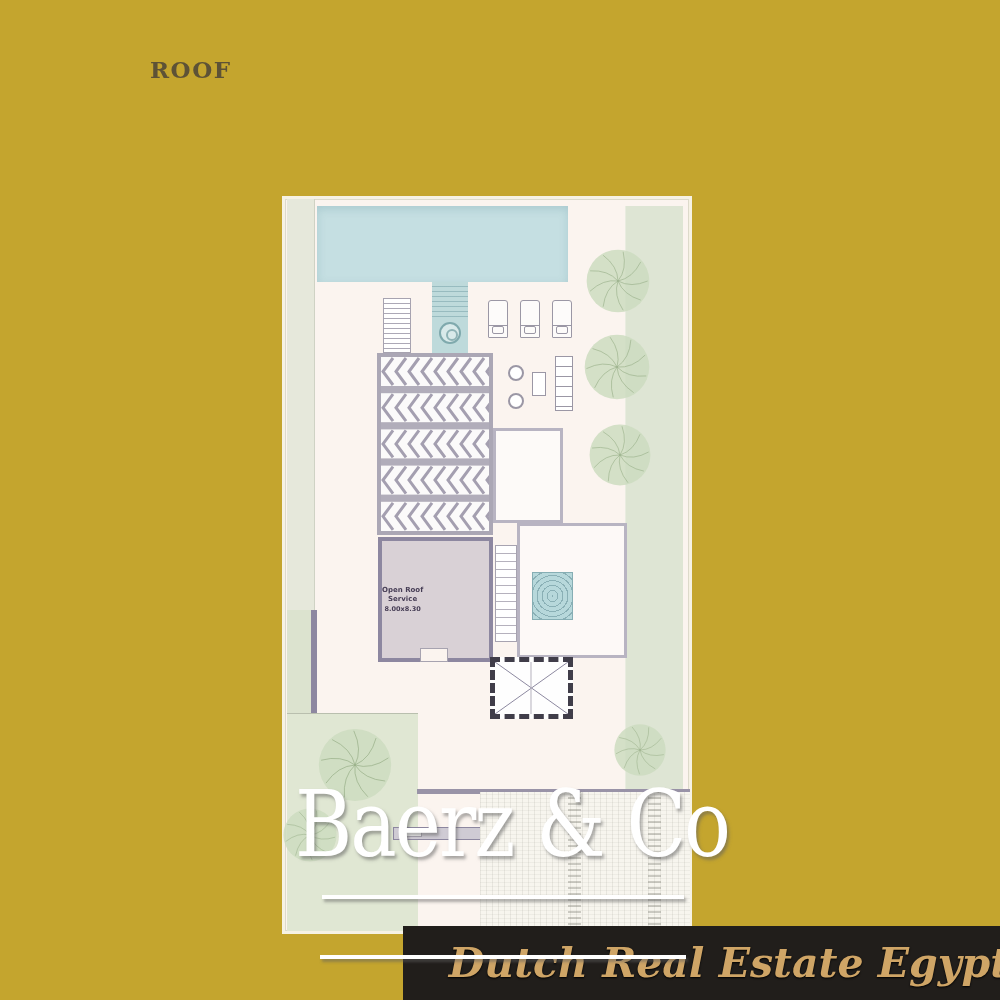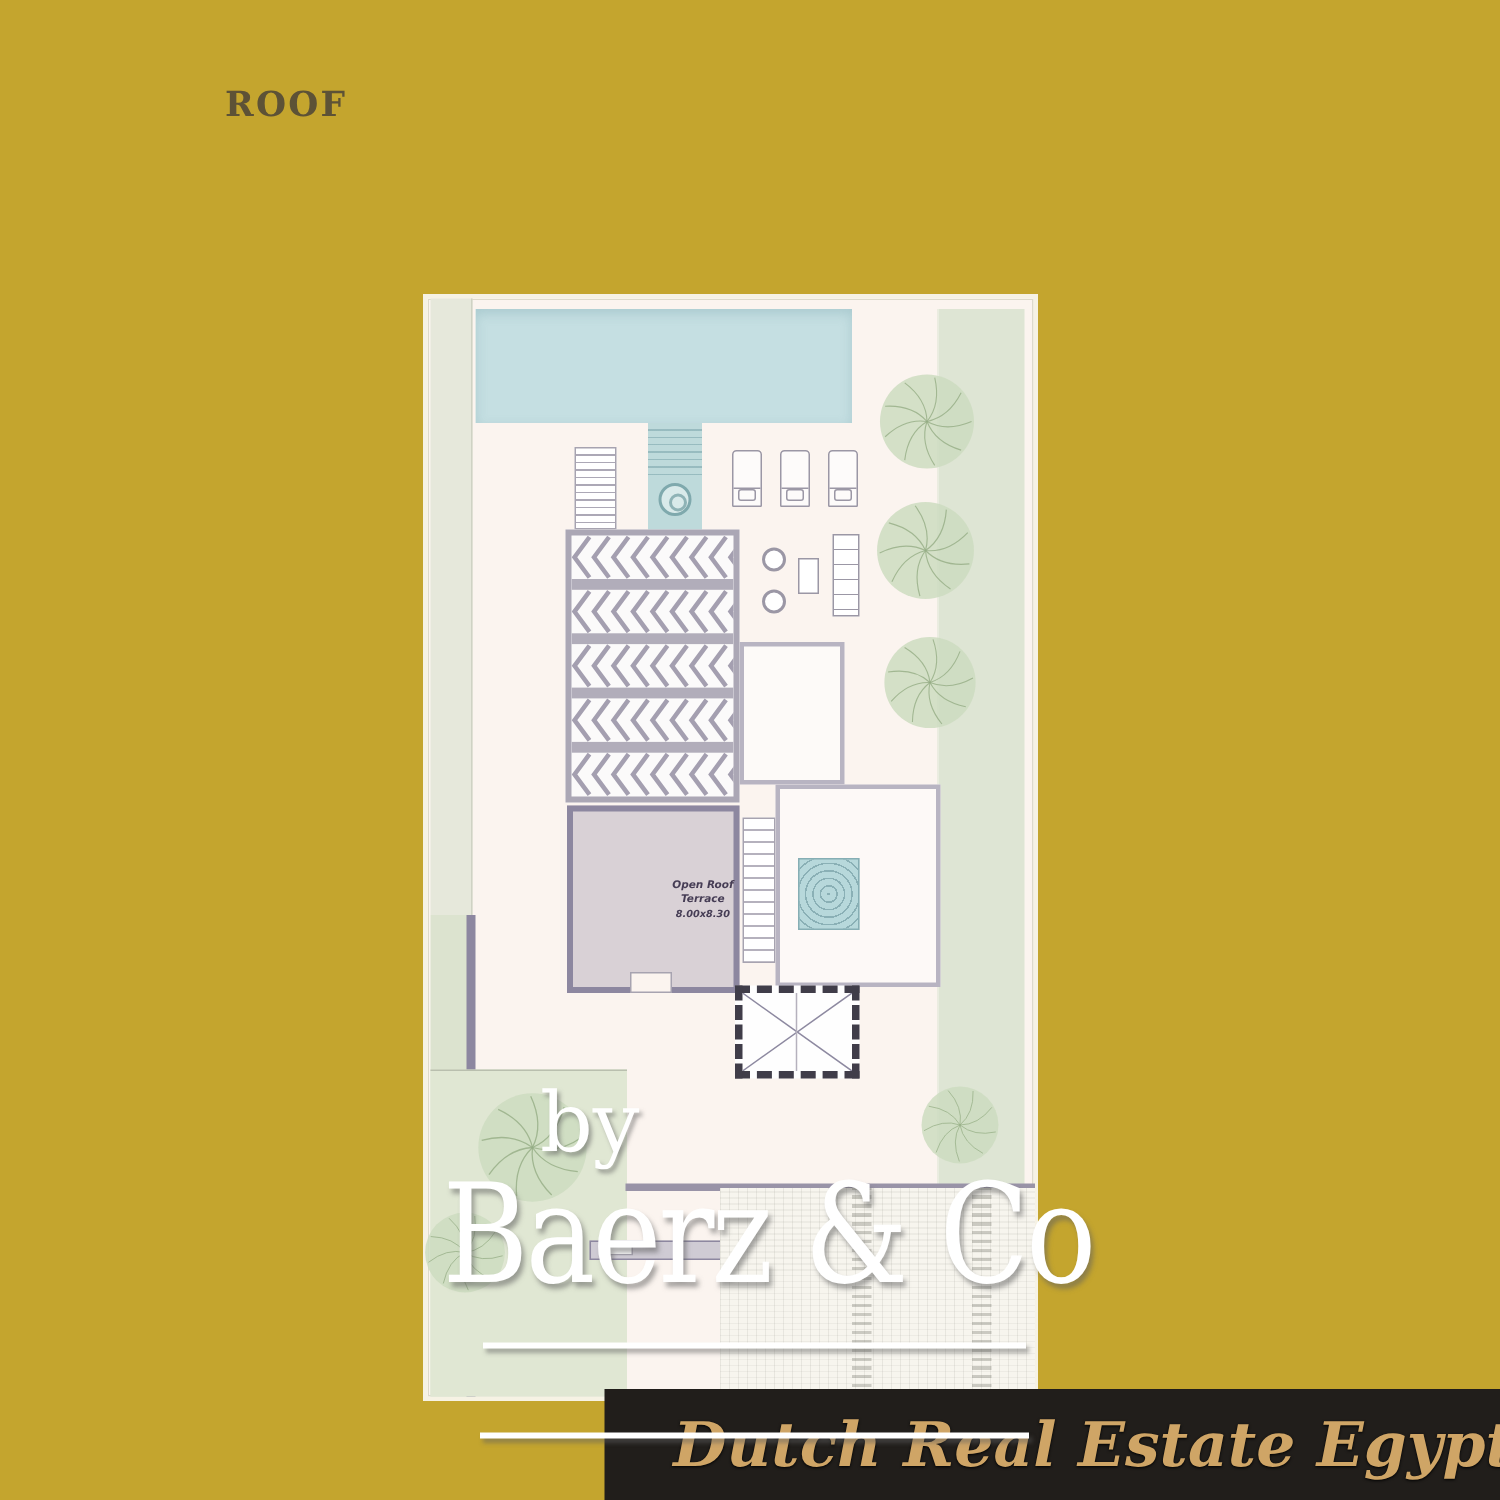--- a/index.html
+++ b/index.html
@@ -45,21 +45,21 @@
   .stairs-mid{left:210px;top:346px;width:22px;height:97px;
     background-image:repeating-linear-gradient(180deg,transparent 0 7px,#b5b1bd 7px 8px);}
   
   .chev-block{left:92px;top:154px;width:116px;height:182px;border:4px solid #aba7b5;background:#fbfafa;}
   
   .outline-a{left:208px;top:229px;width:70px;height:95px;border:3px solid #b8b4c2;background:rgba(255,255,255,.55);}
   .outline-b{left:232px;top:324px;width:110px;height:135px;border:3px solid #b8b4c2;background:#fdf9f7;}
   .skylight{left:247px;top:373px;width:41px;height:48px;border:1px solid #86aeb4;background:var(--skylight,#b7d8db);
     background-image:repeating-radial-gradient(circle at 50% 50%,rgba(70,115,125,.4) 0 1px,transparent 1px 5px);}
   .room{border:4px solid var(--wall,#8d87a0);background:var(--room-fill,#d9d1d6);
-    display:flex;align-items:center;justify-content:flex-end;text-align:center;font-style:italic;}
+    display:flex;align-items:center;justify-content:flex-start;text-align:center;}
   .room-ort{left:93px;top:338px;width:115px;height:125px;}
   .room-service{left:135px;top:523px;width:130px;height:71px;}
   .room-label{font-family:"DejaVu Sans","Liberation Sans",sans-serif;font-weight:bold;
     font-size:7px;line-height:1.35;color:#463d55;}
   .room-label .dims{font-size:6.5px;}
   .notch{left:135px;top:449px;width:28px;height:14px;background:#fbf4ef;border:1px solid #a7a3b0;}
   .notch2{left:115px;top:630px;width:22px;height:8px;background:#fff;border:1px solid #a7a3b0;}
   .trellis{left:205px;top:458px;width:83px;height:62px;border:5px dashed #403d49;background:#fefefe;}
   
   .lounger{top:101px;width:20px;height:38px;border:1px solid #9b97a5;border-radius:3px 3px 1px 1px;background:#fdfbfa;}
@@ -133,21 +133,21 @@
           <path d="M12,145.8 L2,159.3 L12,172.8 M25,145.8 L15,159.3 L25,172.8 M38,145.8 L28,159.3 L38,172.8 M51,145.8 L41,159.3 L51,172.8 M64,145.8 L54,159.3 L64,172.8 M77,145.8 L67,159.3 L77,172.8 M90,145.8 L80,159.3 L90,172.8 M103,145.8 L93,159.3 L103,172.8 M116,145.8 L106,159.3 L116,172.8 " fill="none" stroke="#a49fb0" stroke-width="3"></path>
         </svg>
     </div>
 
     <div class="abs outline-a"></div>
     <div class="abs outline-b"></div>
     <div class="abs skylight"></div>
     <div class="abs room room-ort">
       <div class="room-label">
         <div>Open Roof</div>
-        <div>Terrace</div>
+        <div>Service</div>
         <div class="dims">8.00x8.30</div>
       </div>
     </div>
     <div class="abs notch"></div>
     <div class="abs trellis">
       <svg width="73" height="52">
         <line x1="0" y1="0" x2="73" y2="52" stroke="#8d89a0" stroke-width="1"></line>
         <line x1="0" y1="52" x2="73" y2="0" stroke="#8d89a0" stroke-width="1"></line>
         <line x1="36" y1="0" x2="36" y2="52" stroke="#b5b1bd" stroke-width="1"></line>
       </svg>
@@ -241,21 +241,20 @@
         <path d="M40,40 Q22.50824581605753,35.75282028064139 5.2266702535935465,49.31748562369076" fill="none" stroke="#95ad85" stroke-width="0.9" opacity="0.8"></path>
         <path d="M40,40 Q29.330573406703397,25.502988715936816 7.372919666680602,24.785742577334826" fill="none" stroke="#95ad85" stroke-width="0.9" opacity="0.8"></path>
         <path d="M40,40 Q41.14524427782105,22.03646984737916 24.7857425773348,7.372919666680609" fill="none" stroke="#95ad85" stroke-width="0.9" opacity="0.8"></path>
         <path d="M40,40 Q52.424042623373865,26.97528637963239 49.31748562369076,5.2266702535935465" fill="none" stroke="#95ad85" stroke-width="0.9" opacity="0.8"></path>
         <path d="M40,40 Q57.889493347596684,38.008511168423475 69.4894735944037,19.351248291362324" fill="none" stroke="#95ad85" stroke-width="0.9" opacity="0.8"></path>
         <path d="M40,40 Q54.984251314906864,49.973575714442234 75.86300913130285,43.137606738915714" fill="none" stroke="#95ad85" stroke-width="0.9" opacity="0.8"></path>
         <path d="M40,40 Q45.06771156056863,57.27189333972622 65.45584412271575,65.45584412271569" fill="none" stroke="#95ad85" stroke-width="0.9" opacity="0.8"></path>
       </svg>
   </div>
 
-  <div class="wm wm-by">by</div>
   <div class="wm wm-brand">Baerz &amp; Co</div>
   <div class="wm-line wm-line1"></div>
   <div class="wm-line wm-line2"></div>
 
   <div class="banner">
     <div class="banner-text">Dutch Real Estate Egypt</div>
   </div>
 
 </div>
 

